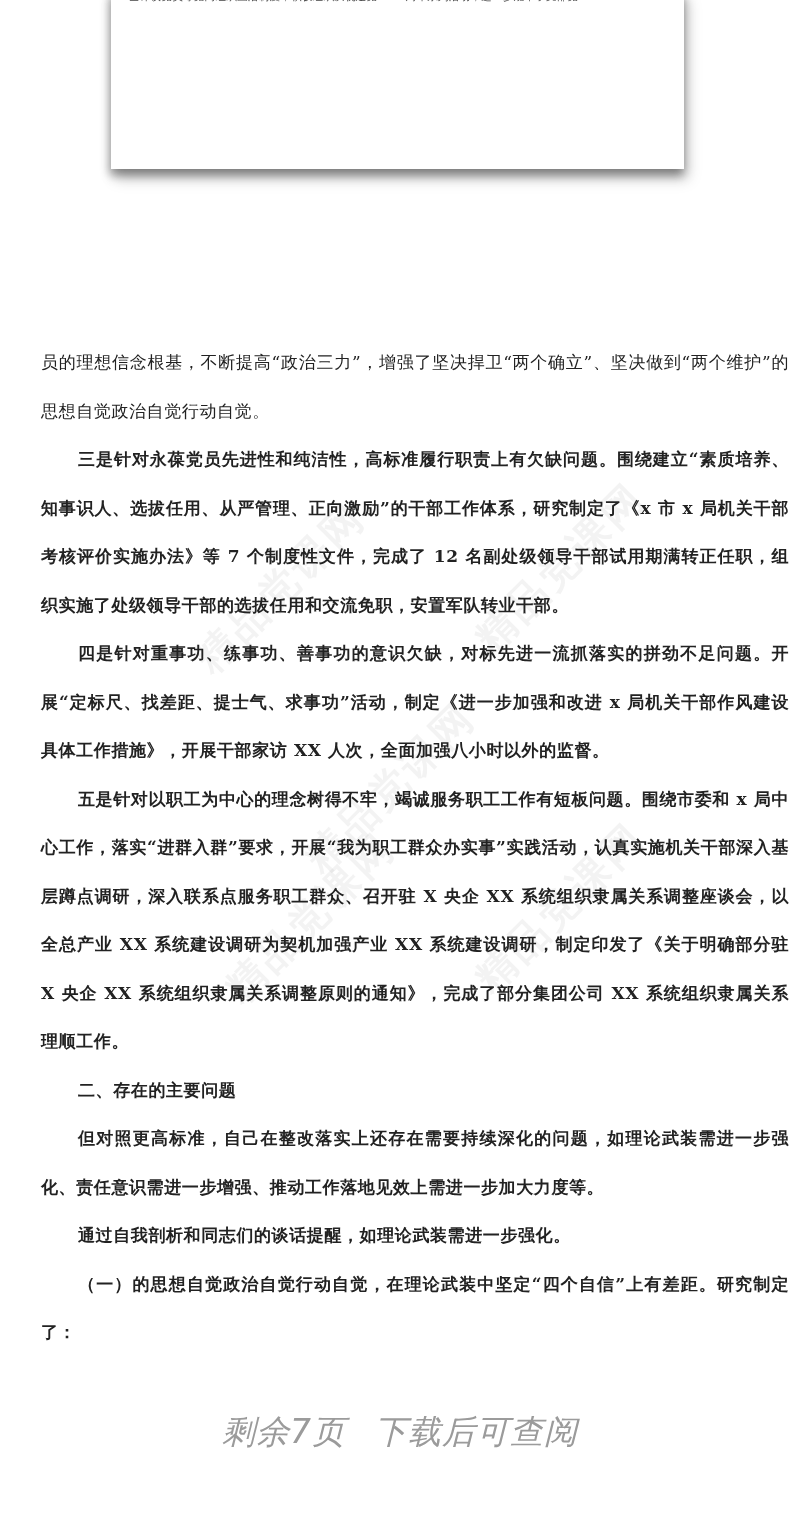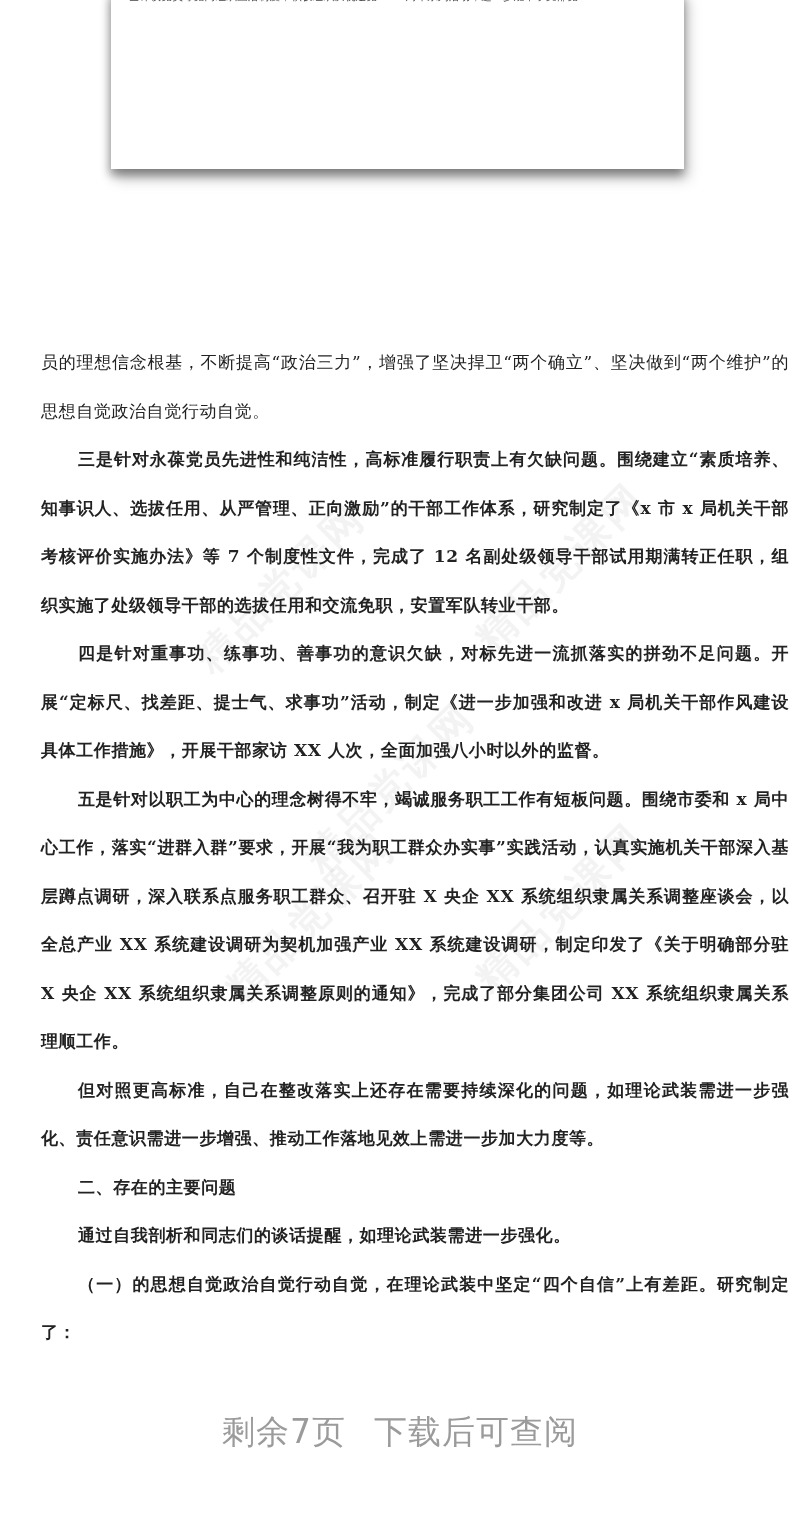--- a/index.html
+++ b/index.html
@@ -32,21 +32,21 @@
       position: absolute; font-family: "DejaVu Sans", "Liberation Sans", sans-serif;
       font-size: 40px; color: rgba(160,160,160,0.13); transform: rotate(-45deg);
       white-space: nowrap; letter-spacing: 4px; font-weight: bold;
     }
 
     .remaining {
       position: absolute; left: 0; top: 1410px; width: 800px; text-align: center;
       font-family: "DejaVu Sans", "Liberation Sans", sans-serif;
       font-size: 33px; color: #9b9b9b; letter-spacing: 1px;
     }
-    .remaining span { margin: 12px 14px; }
+    .remaining span { margin: 12px 14px; font-style: italic; }
   </style>
 </head>
 <body>
 
 <div class="preview-card">
   <div class="preview-line">全评议党员等党内组织生活制度，积极组织庆祝建党 100 周年系列活动，进一步规章了支部党</div>
 </div>
 
 <div class="watermarks">
   <div class="wm" style="left:170px; top:560px;">精品党课网</div>
@@ -54,21 +54,21 @@
   <div class="wm" style="left:280px; top:760px;">精品党课网</div>
   <div class="wm" style="left:200px; top:890px;">精品党课网</div>
   <div class="wm" style="left:450px; top:880px;">精品党课网</div>
 </div>
 
 <div class="doc">
   <p class="para">员的理想信念根基，不断提高“政治三力”，增强了坚决捍卫“两个确立”、坚决做到“两个维护”的思想自觉政治自觉行动自觉。</p>
   <p class="para indent">三是针对永葆党员先进性和纯洁性，高标准履行职责上有欠缺问题。围绕建立“素质培养、知事识人、选拔任用、从严管理、正向激励”的干部工作体系，研究制定了《x 市 x 局机关干部考核评价实施办法》等 7 个制度性文件，完成了 12 名副处级领导干部试用期满转正任职，组织实施了处级领导干部的选拔任用和交流免职，安置军队转业干部。</p>
   <p class="para indent">四是针对重事功、练事功、善事功的意识欠缺，对标先进一流抓落实的拼劲不足问题。开展“定标尺、找差距、提士气、求事功”活动，制定《进一步加强和改进 x 局机关干部作风建设具体工作措施》，开展干部家访 XX 人次，全面加强八小时以外的监督。</p>
   <p class="para indent">五是针对以职工为中心的理念树得不牢，竭诚服务职工工作有短板问题。围绕市委和 x 局中心工作，落实“进群入群”要求，开展“我为职工群众办实事”实践活动，认真实施机关干部深入基层蹲点调研，深入联系点服务职工群众、召开驻 X 央企 XX 系统组织隶属关系调整座谈会，以全总产业 XX 系统建设调研为契机加强产业 XX 系统建设调研，制定印发了《关于明确部分驻 X 央企 XX 系统组织隶属关系调整原则的通知》，完成了部分集团公司 XX 系统组织隶属关系理顺工作。</p>
+  <p class="para indent bold">二、存在的主要问题</p>
   <p class="para indent">但对照更高标准，自己在整改落实上还存在需要持续深化的问题，如理论武装需进一步强化、责任意识需进一步增强、推动工作落地见效上需进一步加大力度等。</p>
-  <p class="para indent bold">二、存在的主要问题</p>
   <p class="para indent">通过自我剖析和同志们的谈话提醒，如理论武装需进一步强化。</p>
   <p class="para indent"><b>（一）的思想自觉政治自觉行动自觉，在理论武装中坚定“四个自信”上有差距。</b><span>研究制定了：</span></p>
 </div>
 
 <div class="remaining">
   <span>剩余7页</span><span>下载后可查阅</span>
 </div>
 
 </body></html>

